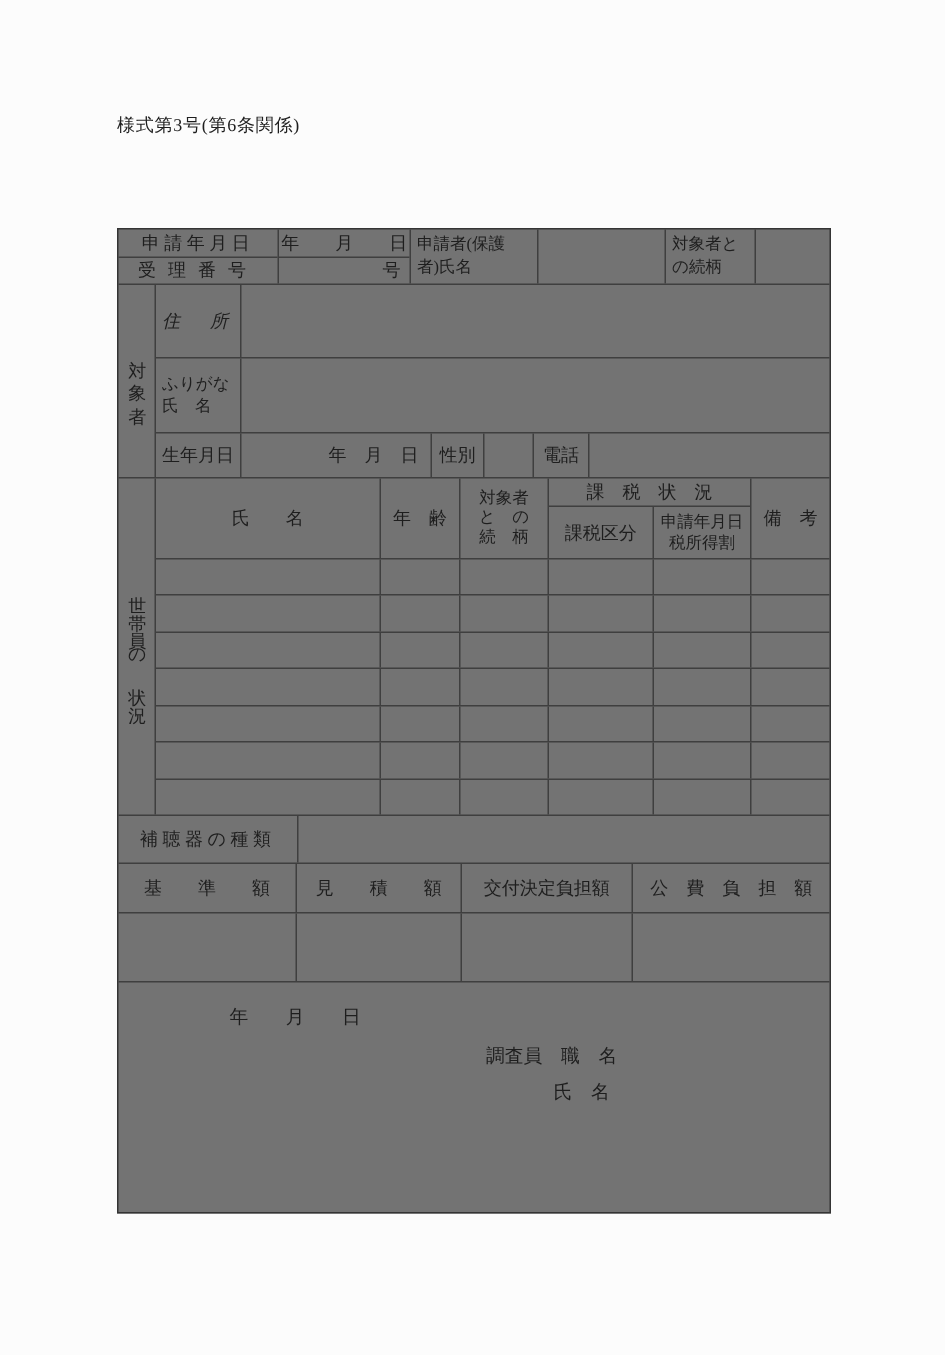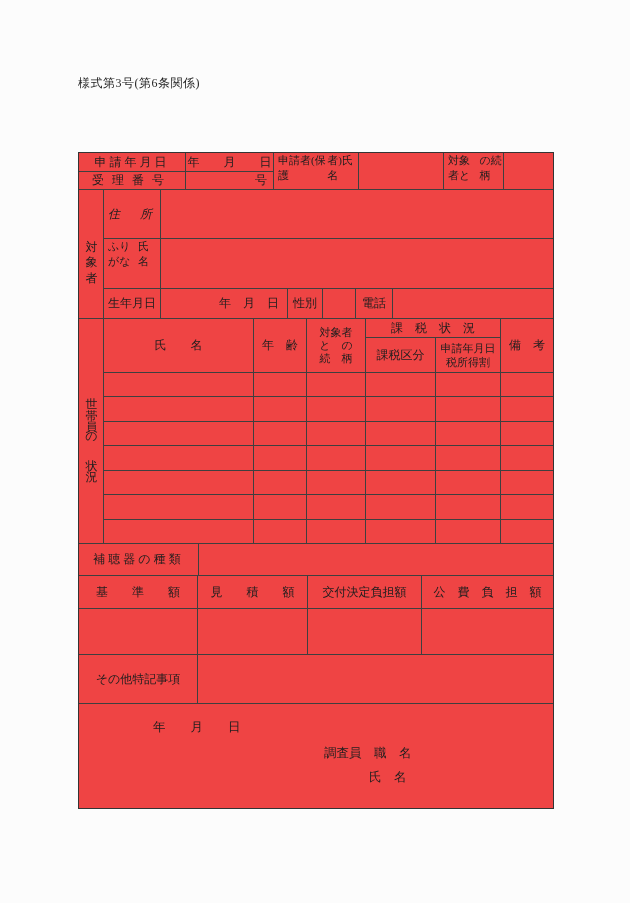--- a/index.html
+++ b/index.html
@@ -2,33 +2,33 @@
 <html><head>
 <meta charset="utf-8">
 <style>
   * { margin:0; padding:0; box-sizing:border-box; }
   html,body { background:#f4f4f4; }
   body { font-family:"Liberation Serif","DejaVu Serif",serif; color:#1e1e1e; }
   .page { position:relative; width:630px; height:903px; background:#fcfcfc; margin:0 auto; overflow:hidden; }
   .form-number { position:absolute; left:78px; top:75px; font-size:12px; letter-spacing:.5px; }
   .title { position:absolute; left:0; top:103px; width:630px; text-align:center; font-size:15px; letter-spacing:1.5px; }
   .form-table { position:absolute; left:78px; top:152px; width:476px; height:657px;
-                border:1.5px solid #343434; display:flex; flex-direction:column; background:#ef4444; }
+                border:1.5px solid #343434; display:flex; flex-direction:column; background:#737373; }
   .sec { display:flex; flex-direction:row; border-bottom:1px solid #3f3f3f; flex:none; }
   .sec.last { border-bottom:none;text-align:center; }
   .br { border-right:1px solid #3f3f3f; }
   .bb { border-bottom:1px solid #3f3f3f; }
   .cell { display:flex; align-items:center; justify-content:center; font-size:12px; overflow:hidden; flex:none; }
   .colstack { display:flex; flex-direction:column; flex:none; }
   .grow { flex:1 1 auto; }
   .right { justify-content:flex-end; padding-right:6px; }
   .ls3 { letter-spacing:3px; }
   .ls8 { letter-spacing:8px; }
   .ls4 { letter-spacing:4px;font-style:italic; }
-  .stack2 { display:flex; align-items:flex-start; justify-content:center;
+  .stack2 { display:flex; flex-direction:column; align-items:flex-start; justify-content:center;
             line-height:15px; font-size:11px; padding-left:4px; }
   .stackC { display:flex; flex-direction:column; align-items:center; justify-content:center; line-height:14px; font-size:11px; }
   .vlabel { writing-mode:vertical-rl; text-orientation:upright; font-size:12px; }
   .vls16 { letter-spacing:16px; }
   .vls12 { letter-spacing:12px; }
   .hrow { display:flex; flex:1 1 auto; border-bottom:1px solid #3f3f3f; }
   .hrow:last-child { border-bottom:none; }
   .gsec { position:relative; }
   .gline { position:absolute; font-size:12.5px; white-space:pre; }
 </style>
@@ -187,24 +187,20 @@
       <div class="cell grow">公　費　負　担　額</div>
     </div>
 
     <div class="sec" style="height:46px">
       <div class="cell br" style="width:119px"></div>
       <div class="cell br" style="width:110px"></div>
       <div class="cell br" style="width:114px"></div>
       <div class="cell grow"></div>
     </div>
 
-    <div class="sec" style="height:49px">
-      <div class="cell br" style="width:119px">その他特記事項</div>
-      <div class="cell grow"></div>
-    </div>
 
     <div class="sec last grow gsec">
       <div class="gline" style="left:74px;top:15px">年　　月　　日</div>
       <div class="gline" style="left:245px;top:41px">調査員　職　名</div>
       <div class="gline" style="left:290px;top:65px">氏　名</div>
     </div>
 
   </div>
 </div>
 

